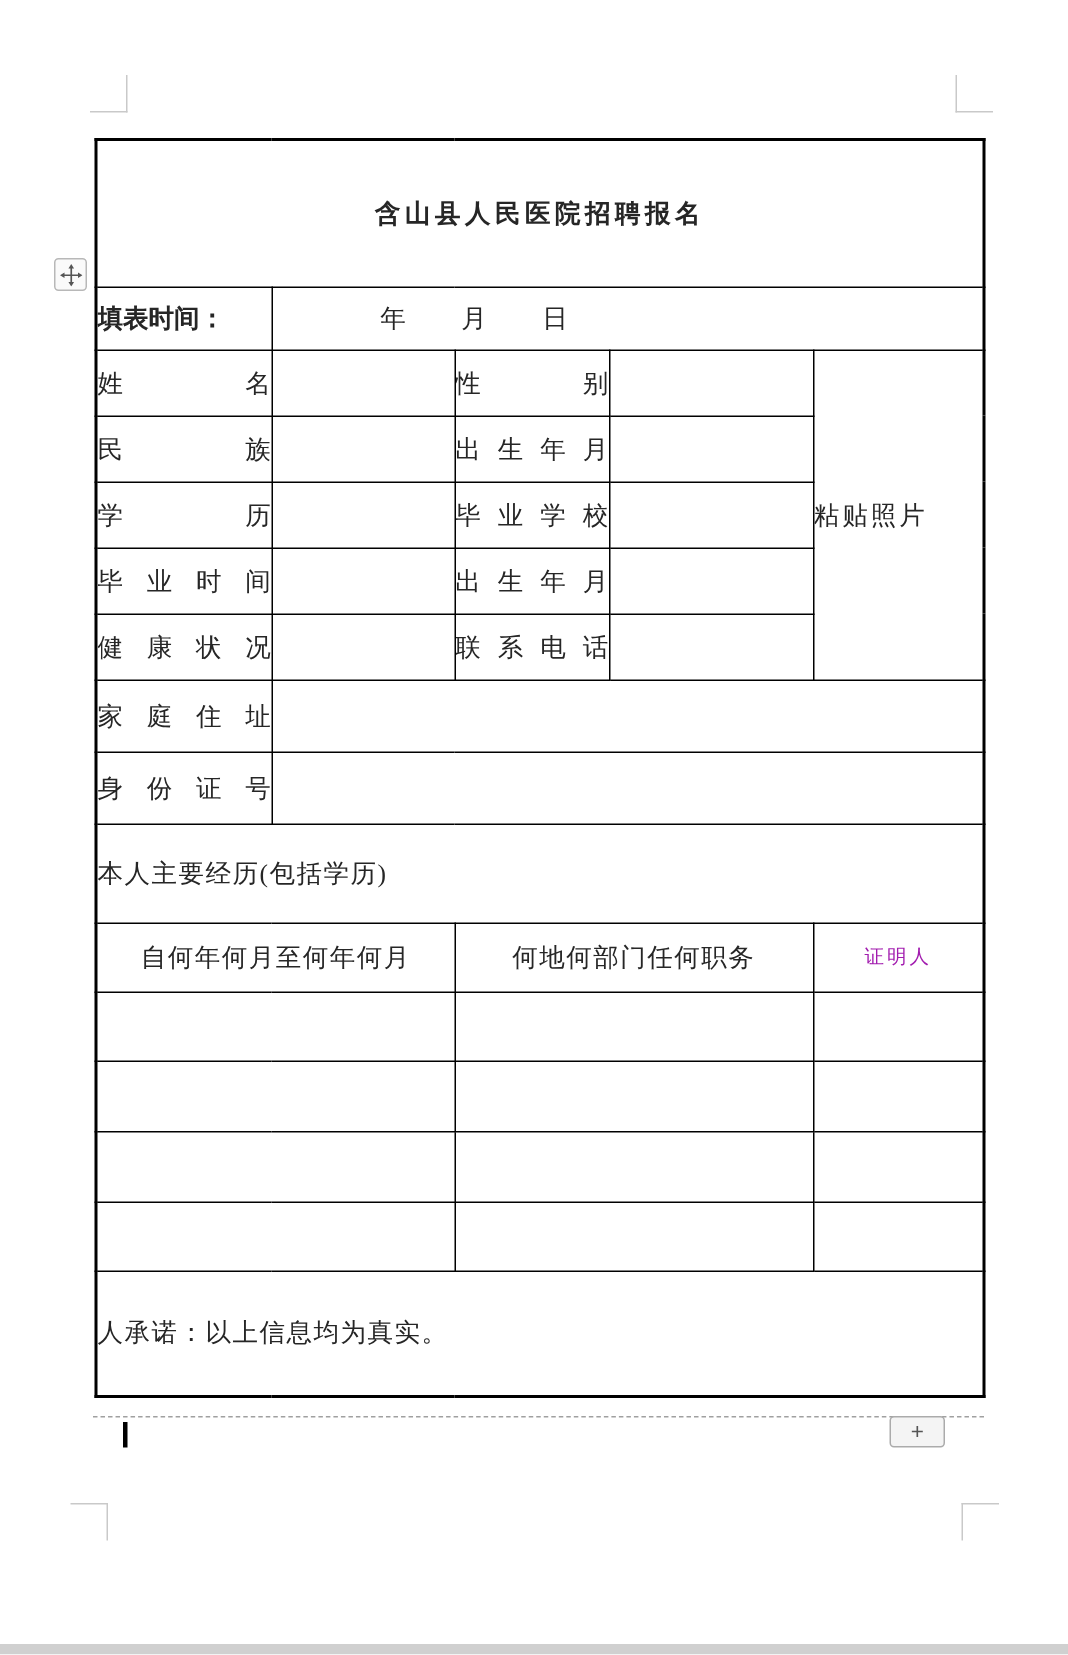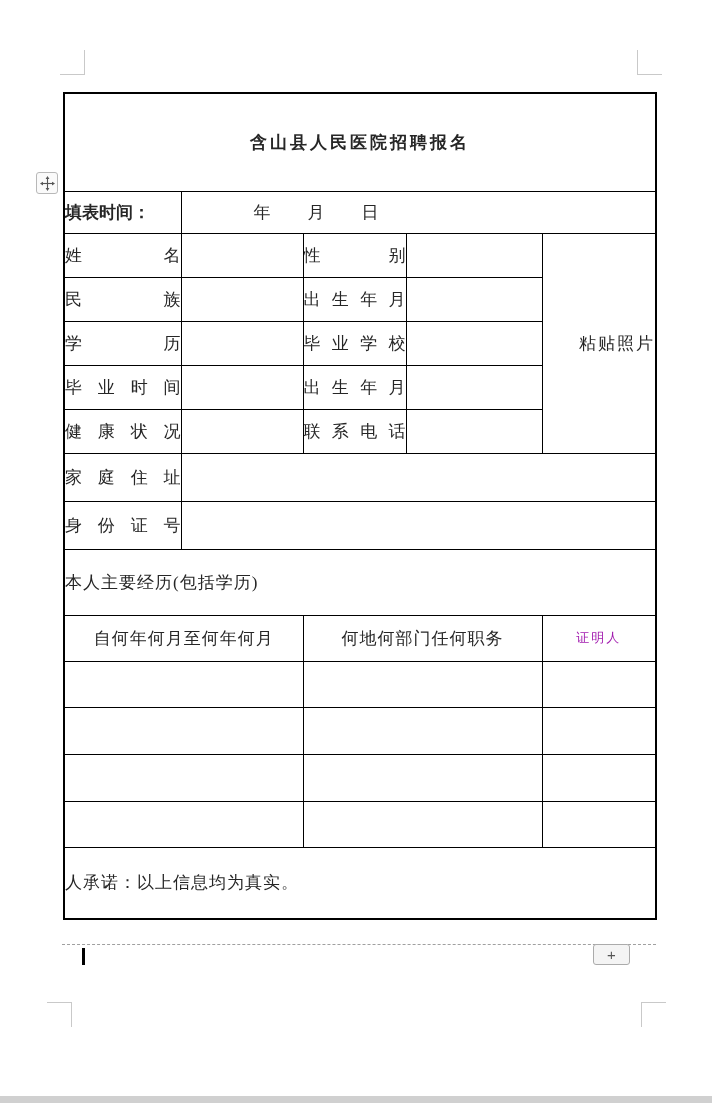--- a/index.html
+++ b/index.html
@@ -38,21 +38,21 @@
   td.title-cell {
     text-align:center; vertical-align:top; padding-top:24px;
     font-weight:bold; font-size:30px; letter-spacing:3px; color:#000;
   }
   td.lbl {
     text-align:justify; text-align-last:justify;
     padding:0 10px; letter-spacing:0;
   }
   td.bold-lbl { font-weight:bold; font-size:16px; padding:0 4px 0 5px;margin-top:32px; }
   .date-line { display:flex; padding-left:72px; column-gap:37px; font-size:17px; }
-  td.photo-cell { text-align:right; font-size:12px; letter-spacing:2px; color:#333; }
+  td.photo-cell { text-align:left; font-size:12px; letter-spacing:2px; color:#333; }
   td.exp-title { text-align:left; font-size:18px; letter-spacing:1px; }
   td.exp-h { text-align:center; font-size:17px; letter-spacing:1px;margin-left:25px; }
   td.exp-h.small { font-size:13px; letter-spacing:2px; color:#a21caf; }
   td.commit-cell { vertical-align:top; padding:20px 6px 0 6px; font-size:13px; letter-spacing:1px; color:#333; }
 
   
   .end-dashed {
     position:absolute; left:62px; top:944px; width:594px; height:0;
     border-top:1px dashed #a0a0a0;
   }
@@ -176,21 +176,21 @@
     <td colspan="2"></td>
     <td colspan="2"></td>
     <td></td>
   </tr>
   <tr style="height:46px">
     <td colspan="2"></td>
     <td colspan="2"></td>
     <td></td>
   </tr>
 
-  <tr style="height:72px">
+  <tr style="height:84px">
     <td class="commit-cell" colspan="5">
       <span>人承诺：以上信息均为真实。</span>
     </td>
   </tr>
 </tbody>
   </table>
 
 <div class="end-dashed"></div>
 <div class="caret"></div>
 <div class="insert-btn">

